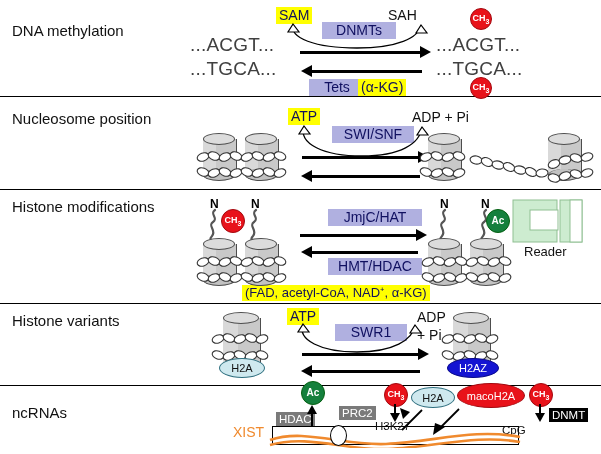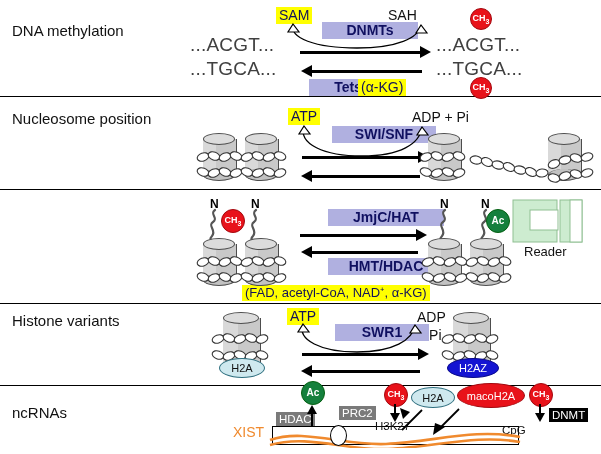--- a/index.html
+++ b/index.html
@@ -6,21 +6,21 @@
   body{font-family:"Liberation Sans", sans-serif;}
   #page{position:relative;width:601px;height:454px;background:#fff;overflow:hidden;}
 
   .rowline{position:absolute;left:0;width:601px;height:1px;background:#000;}
   .rowlabel{position:absolute;font-size:15px;color:#111;white-space:nowrap;}
 
   
   .abs{position:absolute;}
 
   .hl{background:#ffff00;color:#12125a;font-size:14px;line-height:1.05;padding:1px 3px;white-space:nowrap;}
-  .enz{background:#b0b0e0;color:#101060;font-size:14px;line-height:1.05;padding:1px 19px;white-space:nowrap;text-align:center;font-weight:bold;}
+  .enz{background:#b0b0e0;color:#101060;font-size:14px;line-height:1.05;padding:1px 8px;white-space:nowrap;text-align:center;}
   .plain{color:#111;font-size:14px;white-space:nowrap;line-height:1.05;}
   .seq{color:#404040;font-size:19px;white-space:nowrap;letter-spacing:.2px;}
 
   
   .circ{border-radius:50%;display:flex;align-items:center;justify-content:center;color:#fff;font-weight:bold;}
   .circ.ch3{background:#e8121a;border:1px solid #a3090f;}
   .circ.ac{background:#15803d;border:1px solid #056012;}
   .circ span{font-size:9px;line-height:1;}
   .circ span sub{font-size:7px;}
 
@@ -181,20 +181,21 @@
       <ellipse cx="147" cy="20" rx="6" ry="4" transform="rotate(-12 147 20)"></ellipse>
       <ellipse cx="158" cy="18" rx="6" ry="4" transform="rotate(18 158 18)"></ellipse>
       <ellipse cx="169" cy="17" rx="6" ry="4" transform="rotate(-18 169 17)"></ellipse>
       <ellipse cx="136" cy="38" rx="6" ry="4" transform="rotate(16 136 38)"></ellipse>
       <ellipse cx="147" cy="36" rx="6" ry="4" transform="rotate(-18 147 36)"></ellipse>
       <ellipse cx="158" cy="34" rx="6" ry="4" transform="rotate(18 158 34)"></ellipse>
       <ellipse cx="169" cy="33" rx="6" ry="4" transform="rotate(-18 169 33)"></ellipse>
     </g>
   </svg>
 
+  <div class="rowlabel" style="left:12px;top:198px">Histone modifications</div>
 
   <div class="enz abs" style="left:328px;top:209px;width:78px">JmjC/HAT</div>
   <div class="enz abs" style="left:328px;top:258px;width:78px">HMT/HDAC</div>
 
   <div class="arrowline" style="left:300px;top:234px;width:118px"></div>
   <div class="arrowhead r" style="left:416px;top:229px"></div>
   <div class="arrowline" style="left:312px;top:251px;width:106px"></div>
   <div class="arrowhead l" style="left:301px;top:246px"></div>
 
   <div class="hl abs" style="left:242px;top:285px;font-size:13px">(FAD, acetyl-CoA, NAD⁺, α-KG)</div>

